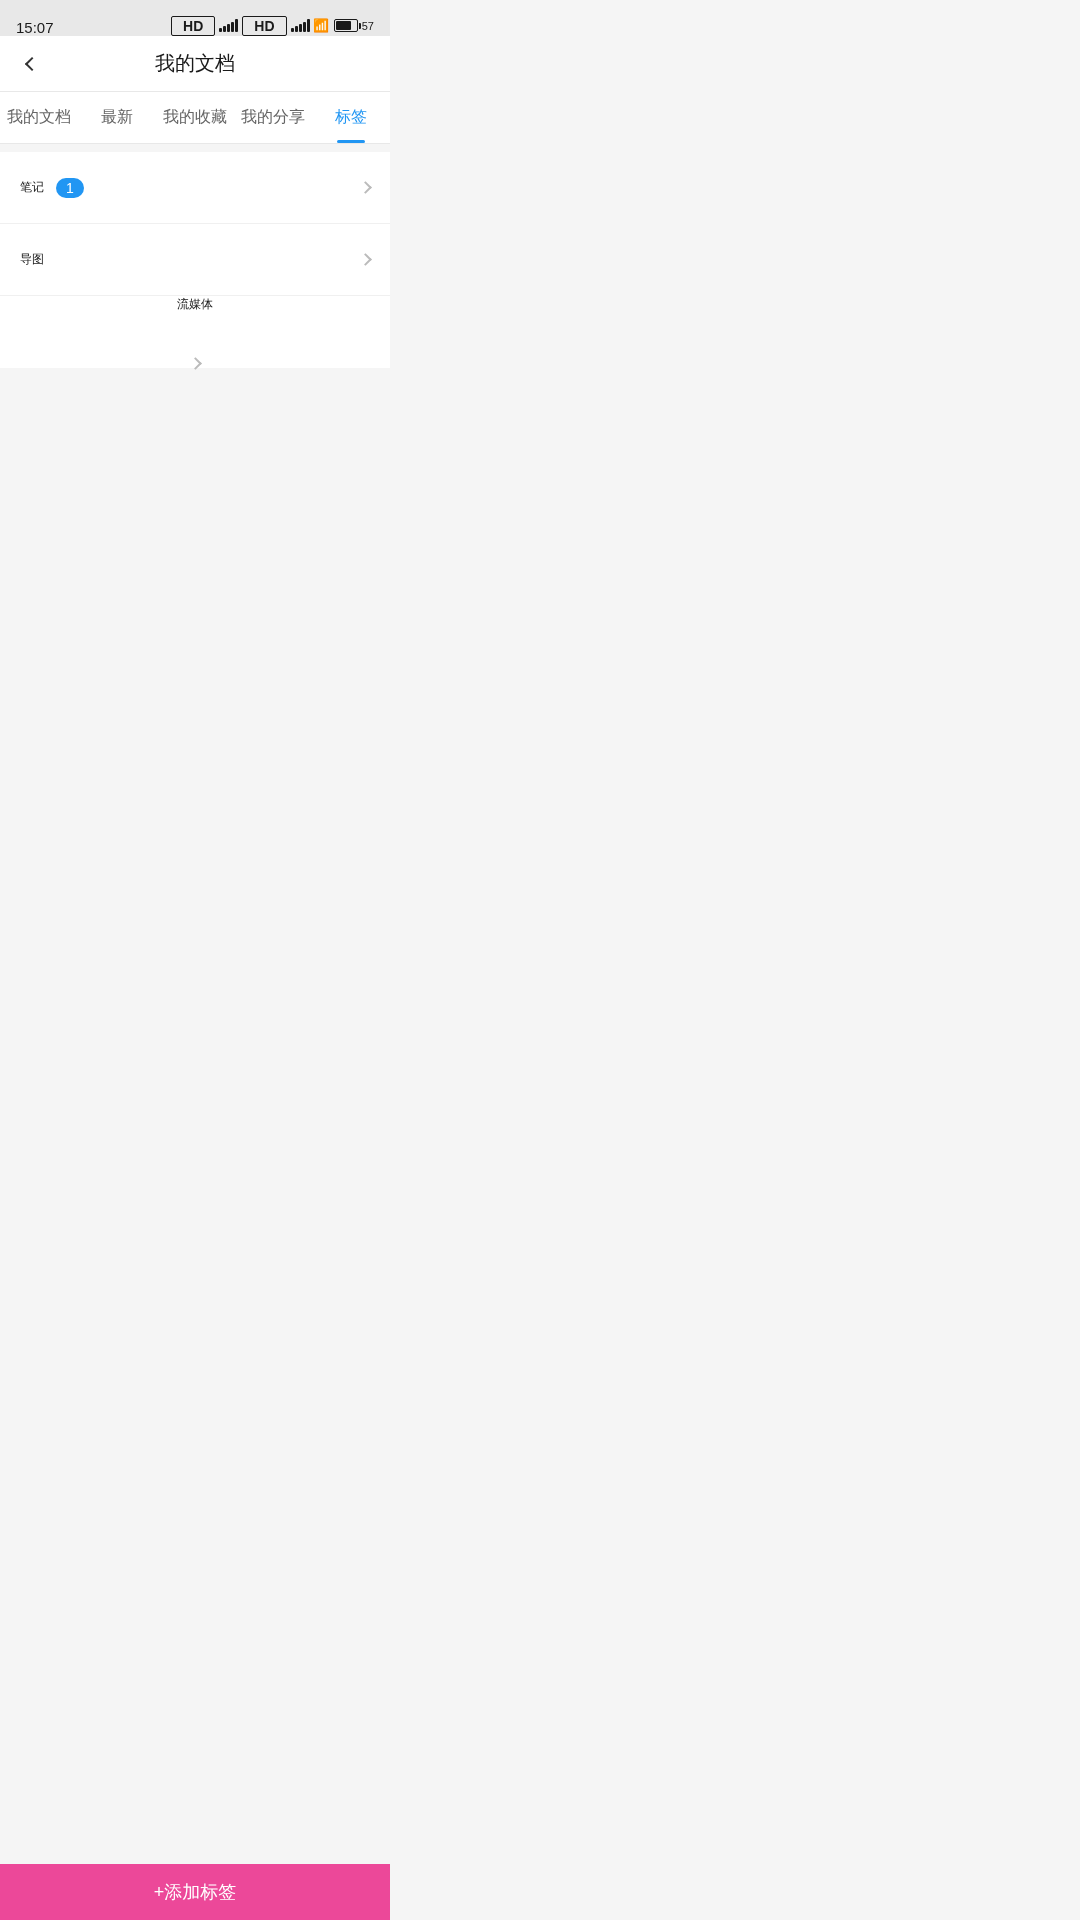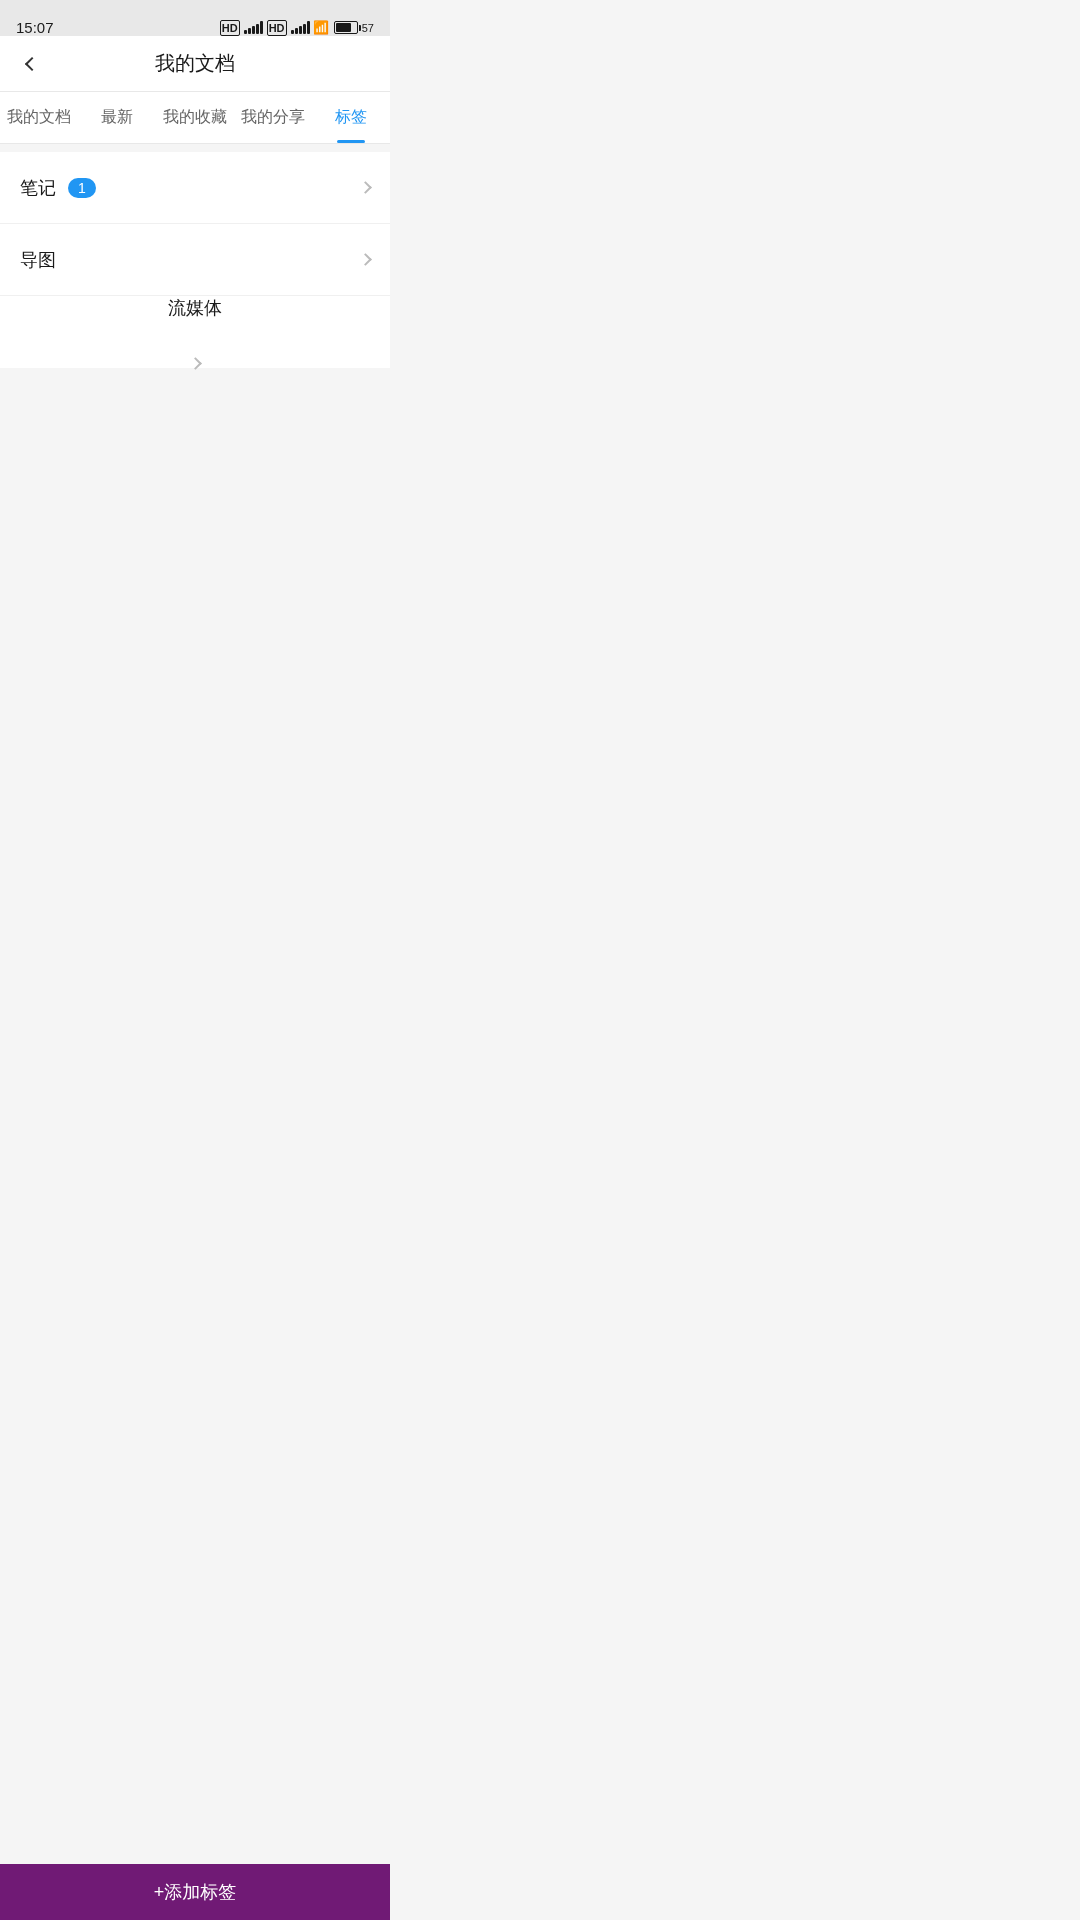--- a/index.html
+++ b/index.html
@@ -165,21 +165,21 @@
       flex-direction: column;
     }
 
     .list-item-left {
       display: flex;
       align-items: center;
       gap: 12px;
     }
 
     .list-item-label {
-      font-size: 18px;
+      font-size: 12px;
       color: #1a1a1a;
     }
 
     .badge {
       background: #2196F3;
       color: #ffffff;
       border-radius: 12px;
       padding: 2px 10px;
       font-size: 14px;
       font-weight: 500;
@@ -202,21 +202,21 @@
     }
 
     
     .add-tag-btn {
       position: fixed;
       bottom: 0;
       left: 0;
       right: 0;
       width: 390px;
       height: 56px;
-      background: #701a75;
+      background: #ec4899;
       color: #ffffff;
       font-size: 18px;
       font-weight: 500;
       display: flex;
       align-items: center;
       justify-content: center;
       cursor: pointer;
       border: none;
       outline: none;
     }
@@ -233,26 +233,26 @@
       background: #1a1a1a;
       border-radius: 1px;
     }
 
     .wifi-icon {
       display: inline-block;
       font-size: 13px;
     }
 
     .hd-badge {
-      font-size: 11px;
+      font-size: 14px;
       font-weight: 700;
       color: #1a1a1a;
       border: 1px solid #1a1a1a;
       border-radius: 2px;
-      padding: 0 1px;
+      padding: 0 11px;
       line-height: 1.3;
     }
   </style>
 </head>
 <body>
 
 <div class="status-bar">
   <span class="status-time">15:07</span>
   <div class="status-icons">
     <span class="hd-badge">HD</span>

